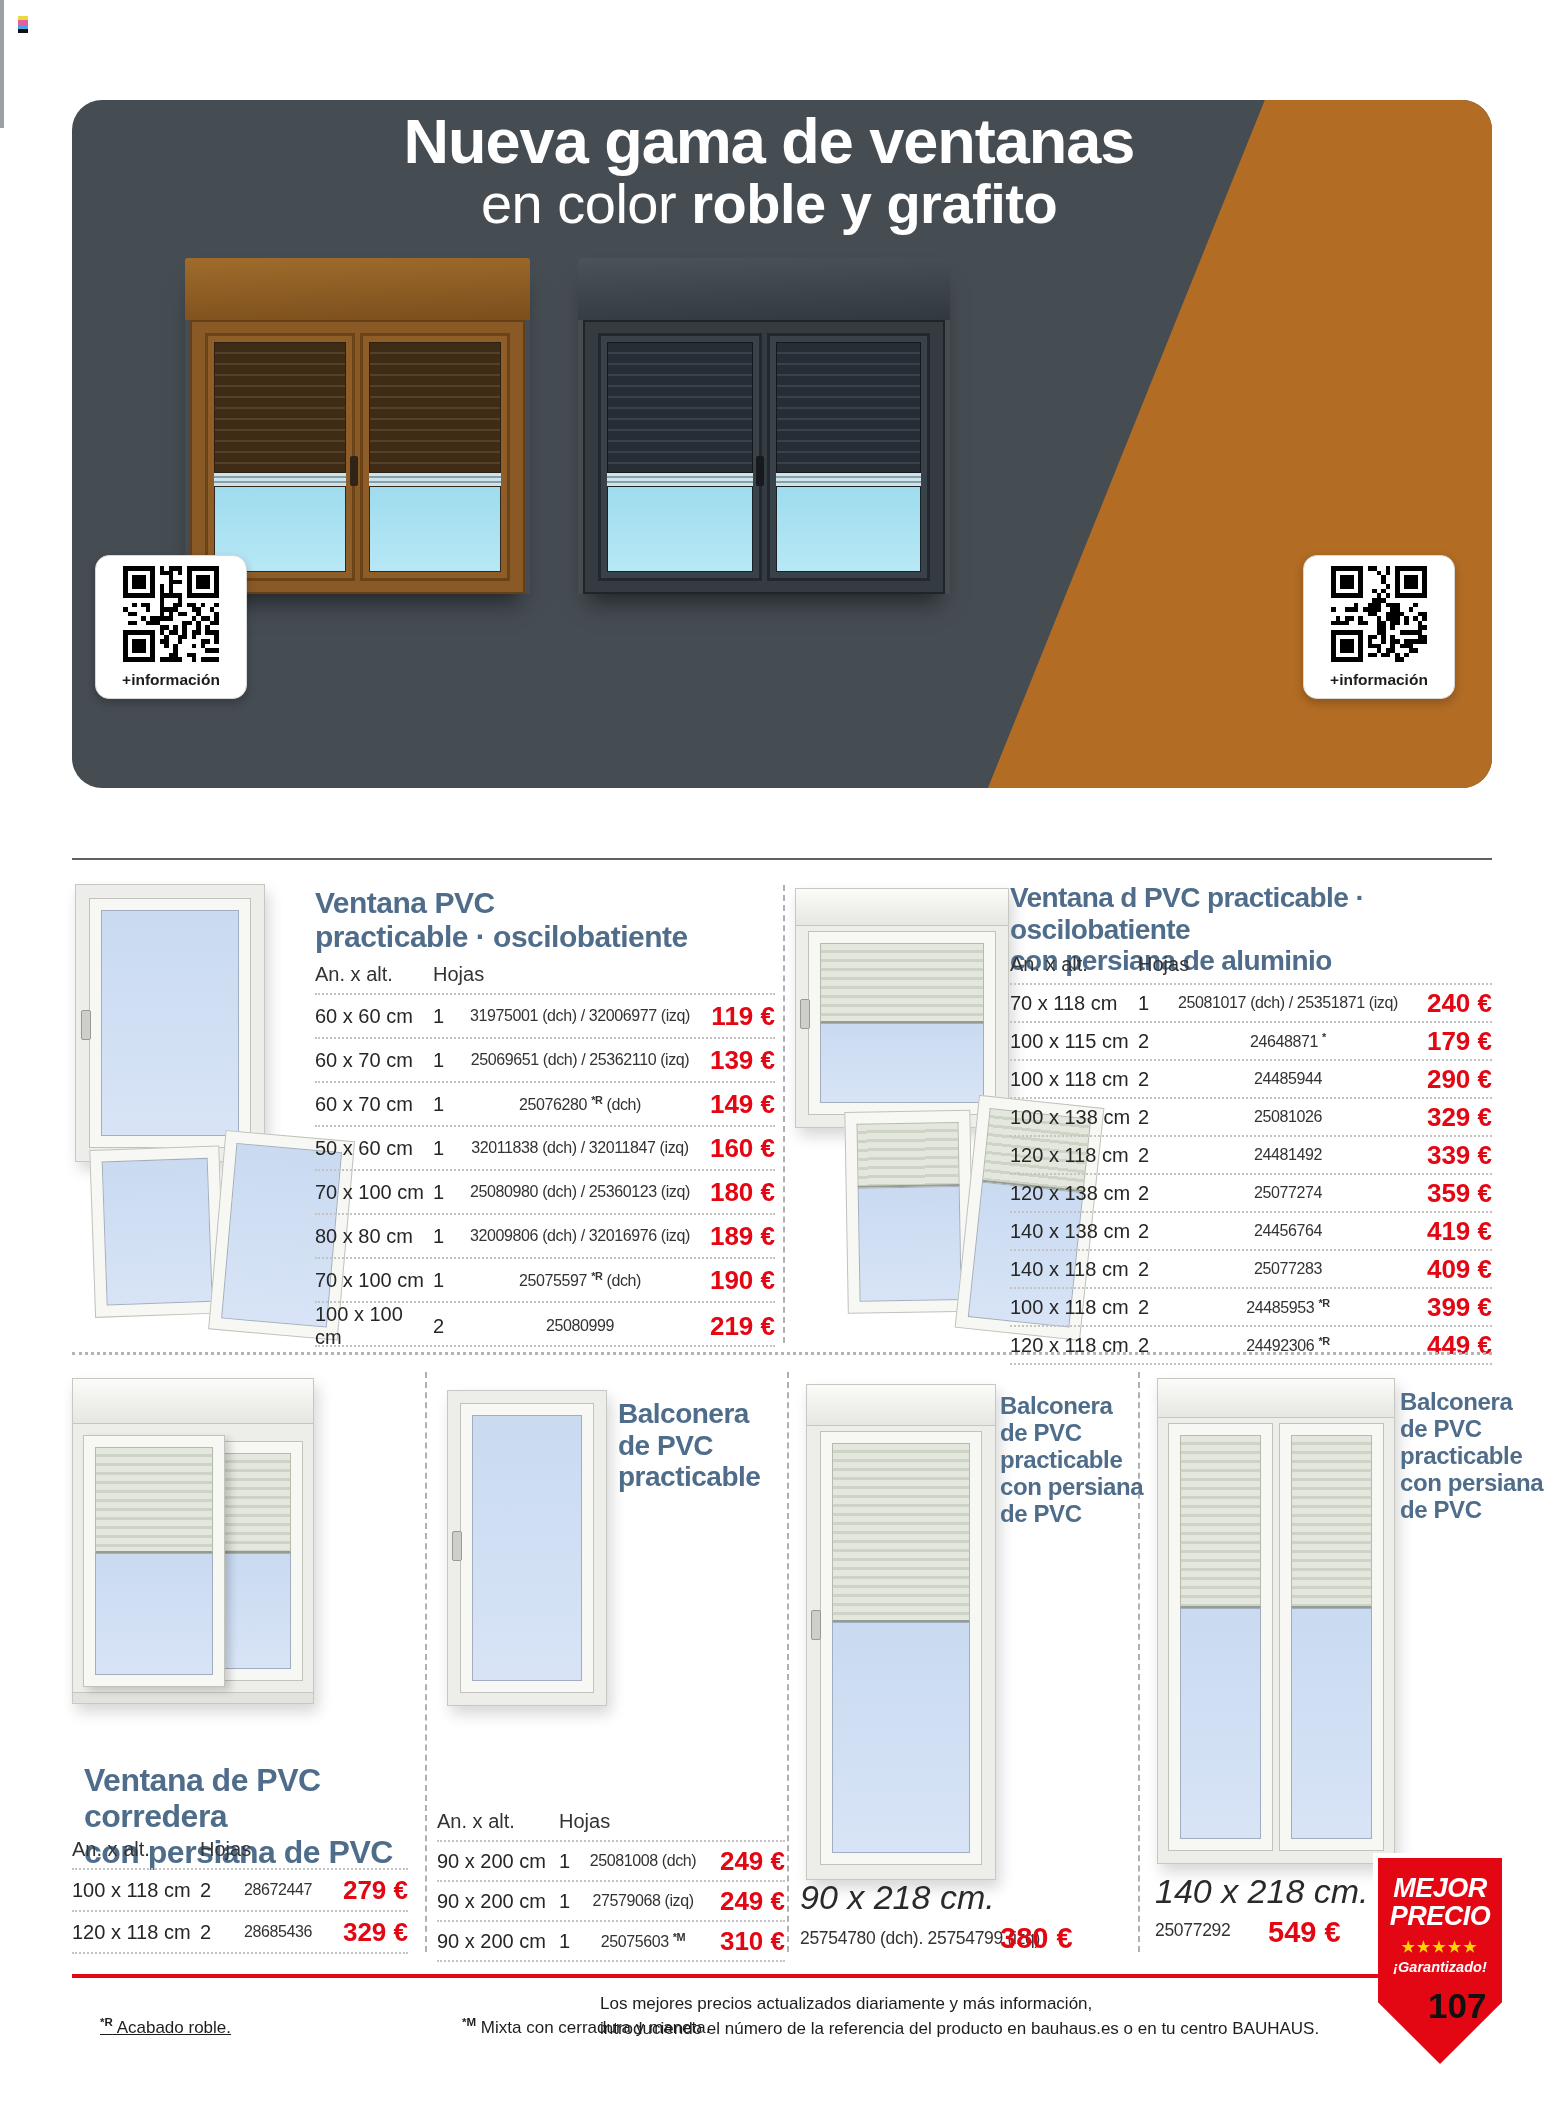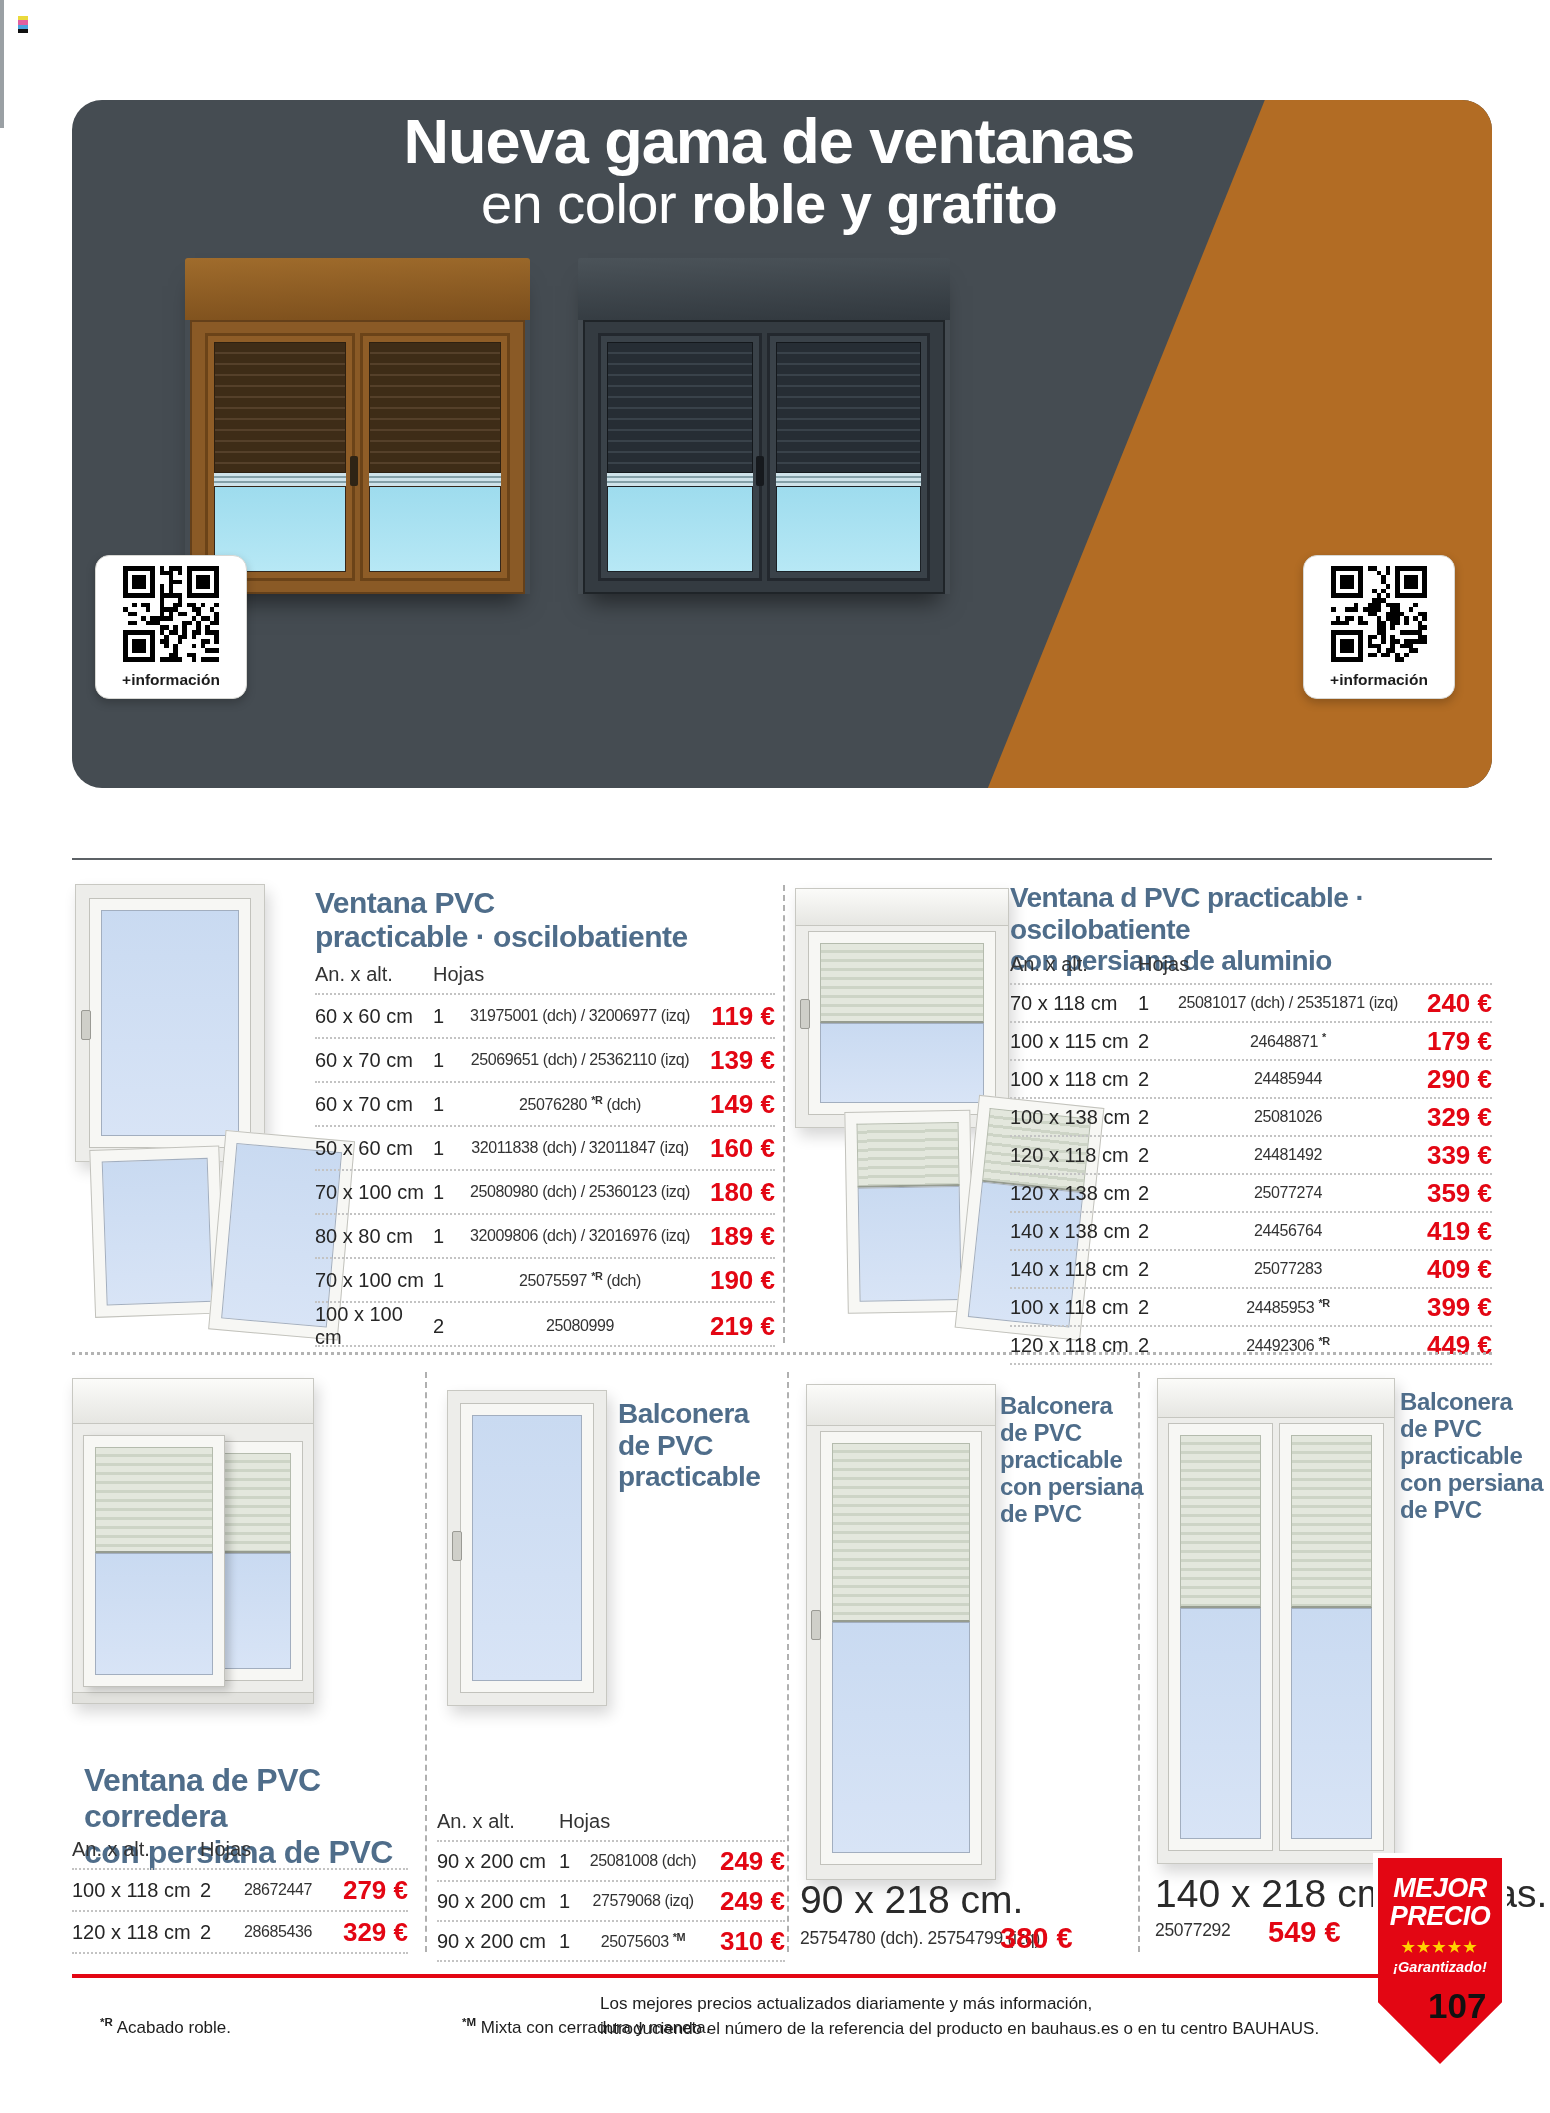--- a/index.html
+++ b/index.html
@@ -81,21 +81,21 @@
   .t2{--rh:36px;width:482px;} .t2 .thead,.t2 .trow{grid-template-columns:128px 36px 1fr 90px;}
   .t3{--rh:40px;width:336px;} .t3 .thead,.t3 .trow{grid-template-columns:128px 30px 1fr 82px;}
   .t4{--rh:38px;width:348px;} .t4 .thead,.t4 .trow{grid-template-columns:122px 26px 1fr 84px;}
   .trow{height:var(--rh,42px);}
 
   
   .vdash{position:absolute;border-left:2px dashed #b0b0b0;}
   .hdot{position:absolute;border-top:3px dotted #b3b3b3;}
 
   
-  .sizeline{position:absolute;font-size:39px;color:#2a2a2a;}
+  .sizeline{position:absolute;font-size:34px;color:#2a2a2a;font-style:italic;}
   .refline{position:absolute;font-size:17.5px;color:#333;letter-spacing:-0.3px;}
   .bigprice{position:absolute;font-size:29px;font-weight:700;color:#e30613;white-space:nowrap;margin-top:8px;}
 
   
   .badge-bg{position:absolute;left:1373px;top:1853px;width:134px;height:218px;background:#fff;
             clip-path:polygon(0 0,100% 0,100% 70%,50% 100%,0 70%);}
   .badge{position:absolute;left:1378px;top:1858px;width:124px;height:206px;background:#e30613;
          clip-path:polygon(0 0,100% 0,100% 70%,50% 100%,0 70%);text-align:center;color:#fff;
          font-style:italic;font-weight:700;}
   .badge .l1{margin-top:16px;font-size:27px;letter-spacing:-0.5px;line-height:1.05;}
@@ -710,19 +710,19 @@
 
   <div class="badge-bg"></div>
   <div class="badge">
     <div class="l1">MEJOR</div>
     <div class="l2">PRECIO</div>
     <div class="stars">★★★★★</div>
     <div class="gar">¡Garantizado!</div>
   </div>
 
   <div class="redline"></div>
-  <div class="fnote" style="left:100px;"><sup class="mk">*R</sup> Acabado roble.</div>
+  <div class="fnote" style="left:100px;text-decoration:underline;"><sup class="mk">*R</sup> Acabado roble.</div>
   <div class="fnote" style="left:462px;"><sup class="mk">*M</sup> Mixta con cerradura y maneta.</div>
   <div class="finfo">Los mejores precios actualizados diariamente y más información,
 introduciendo el número de la referencia del producto en bauhaus.es o en tu centro BAUHAUS.</div>
   <div class="pagenum">107</div>
 
 </div>
 
 </body></html>

